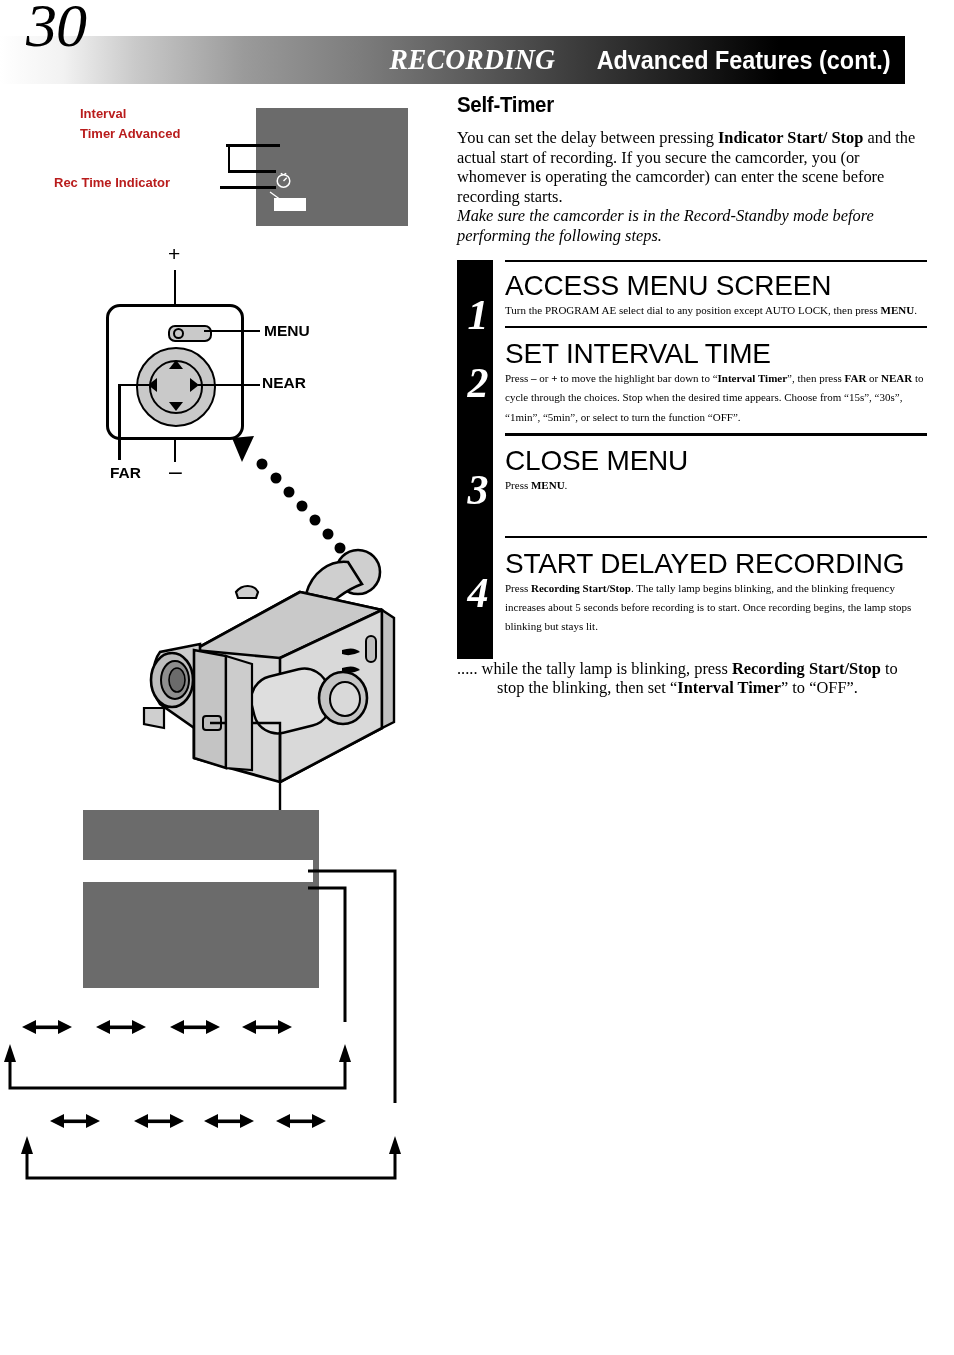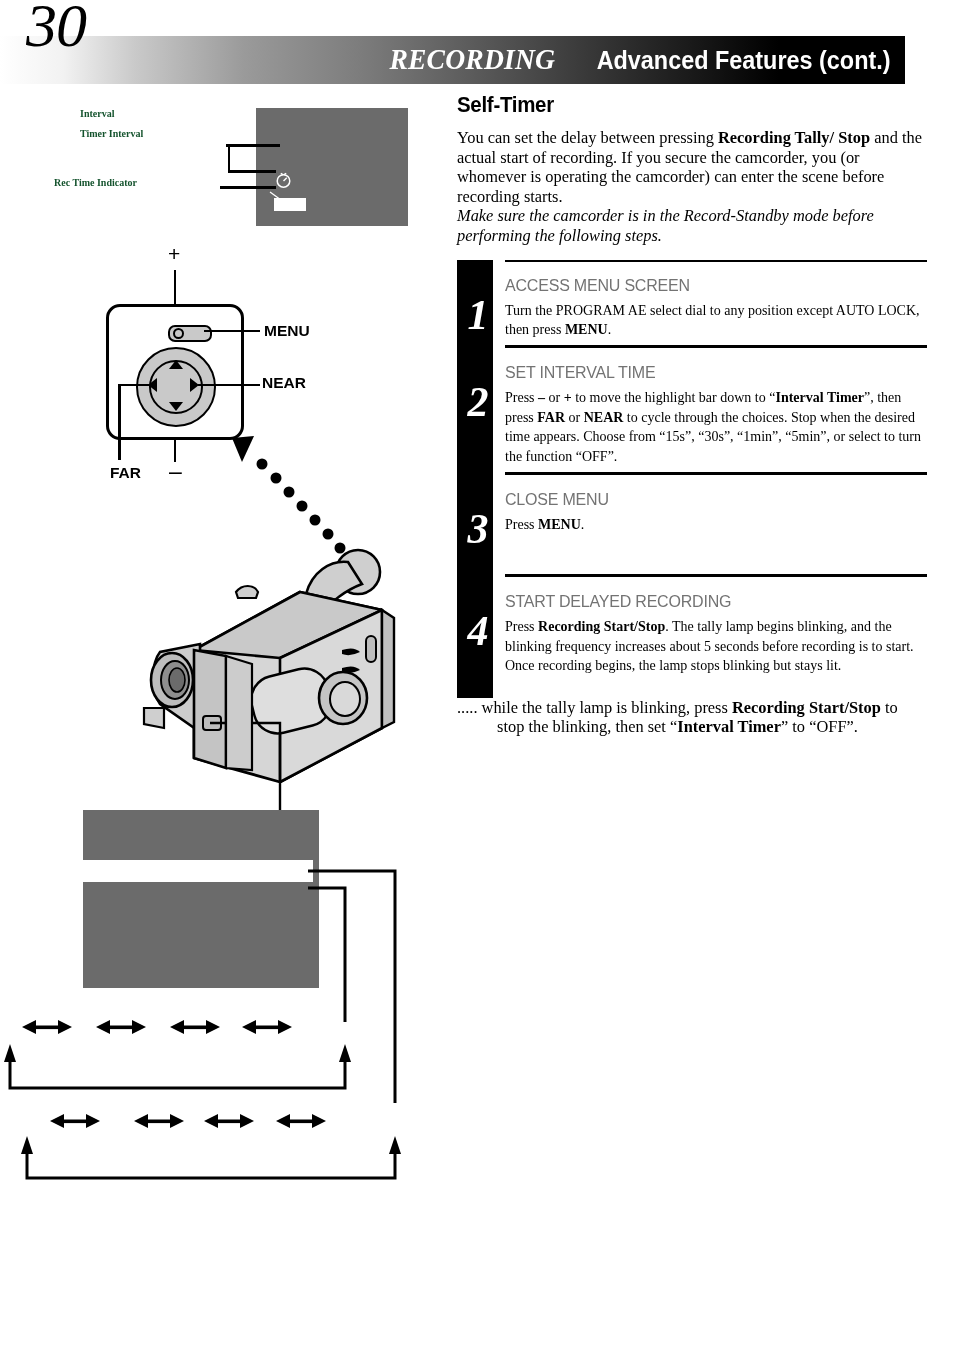--- a/index.html
+++ b/index.html
@@ -59,22 +59,22 @@
   .rec-time-box{
     position:absolute;left:18px;top:90px;width:32px;height:13px;
     background:#ffffff;
   }
   .rec-tick{
     position:absolute;left:13px;top:83px;width:14px;height:10px;
   }
 
   .label{
     position:absolute;
-    font-family:Liberation Serif, serif;
-    font-weight:700;font-size:10px;color:#14532d;
+    font-family:Liberation Sans, sans-serif;
+    font-weight:700;font-size:13px;color:#b91c1c;
     white-space:nowrap;line-height:20px;
   }
   .lbl-interval{left:80px;top:12px;text-align:left;}
   .lbl-rec{left:54px;top:81px;}
 
   .leader{position:absolute;background:#000;}
 
   
   .pad-wrap{position:absolute;left:0;top:150px;width:440px;height:260px;}
   .pad-box{
@@ -172,26 +172,26 @@
     position:absolute;left:48px;right:0;top:0;height:2.5px;background:#000;
   }
   .step-num{
     position:absolute;left:5px;width:32px;text-align:center;
     font-family:"Liberation Serif", serif;
     font-style:italic;font-weight:700;font-size:42px;line-height:42px;
     color:#fff;
   }
   .step-head{
     font-family:"Liberation Sans", sans-serif;
-    font-weight:400;font-size:16px;line-height:28px;color:#737373;
+    font-weight:400;font-size:28px;line-height:28px;color:#000000;
     margin:4px 0 1px 0;letter-spacing:-0.2px;
   }
   .step-body{
     font-family:"Liberation Serif", serif;
-    font-size:14px;line-height:19.4px;color:#000;margin:0;
+    font-size:11px;line-height:19.4px;color:#000;margin:0;
   }
   .step-body b{font-weight:700;}
 
   .release-head{
     font-family:"Liberation Serif", serif;
     font-style:italic;font-weight:700;font-size:16.4px;
     margin:16px 0 6px 0;
   }
   .release-body{
     font-family:"Liberation Serif", serif;
@@ -224,21 +224,21 @@
         <path d="M12.8 3.4 L10.7 4.9" stroke="#ffffff" stroke-width="1.5" fill="none"></path>
       </svg>
       <svg class="rec-tick" viewBox="0 0 14 10">
         <path d="M1 1 L12 9" stroke="#ffffff" stroke-width="1.2" fill="none"></path>
       </svg>
       <div class="rec-time-box"></div>
     </div>
 
     <div class="label lbl-interval">
       <span>Interval</span><br>
-      <span>Timer Interval</span>
+      <span>Timer Advanced</span>
     </div>
     <div class="label lbl-rec">Rec Time Indicator</div>
 
     <div class="leader" style="left:226px;top:52px;width:54px;height:2.5px;"></div>
     <div class="leader" style="left:227.5px;top:52px;width:2.5px;height:28px;"></div>
     <div class="leader" style="left:227.5px;top:78px;width:48px;height:2.5px;"></div>
     <div class="leader" style="left:220px;top:94px;width:56px;height:2.5px;"></div>
 
     <div class="pad-wrap">
       <div class="sym sym-plus">+</div>
@@ -368,21 +368,21 @@
         <path d="M27 326 L21 344 L33 344 Z" fill="#000"></path>
         <path d="M395 326 L389 344 L401 344 Z" fill="#000"></path>
       </svg>
     </div>
   </div>
 
   <div class="right-col">
 
     <h1 class="sec-title">Self-Timer</h1>
 
-    <p class="body-text">You can set the delay between pressing <b>Recording Tally/ Stop</b> and the actual start of recording. If you secure the camcorder, you (or whomever is operating the camcorder) can enter the scene before recording starts.</p>
+    <p class="body-text">You can set the delay between pressing <b>Indicator Start/ Stop</b> and the actual start of recording. If you secure the camcorder, you (or whomever is operating the camcorder) can enter the scene before recording starts.</p>
 
     <p class="note-body">Make sure the camcorder is in the Record-Standby mode before performing the following steps.</p>
 
     <div class="steps">
       <div class="step-bar"></div>
 
       <div class="step" style="padding-top:8px;padding-bottom:6px;">
         <div class="step-rule"></div>
         <div class="step-num" style="top:34px;">1</div>
         <div class="step-head">ACCESS MENU SCREEN</div>

